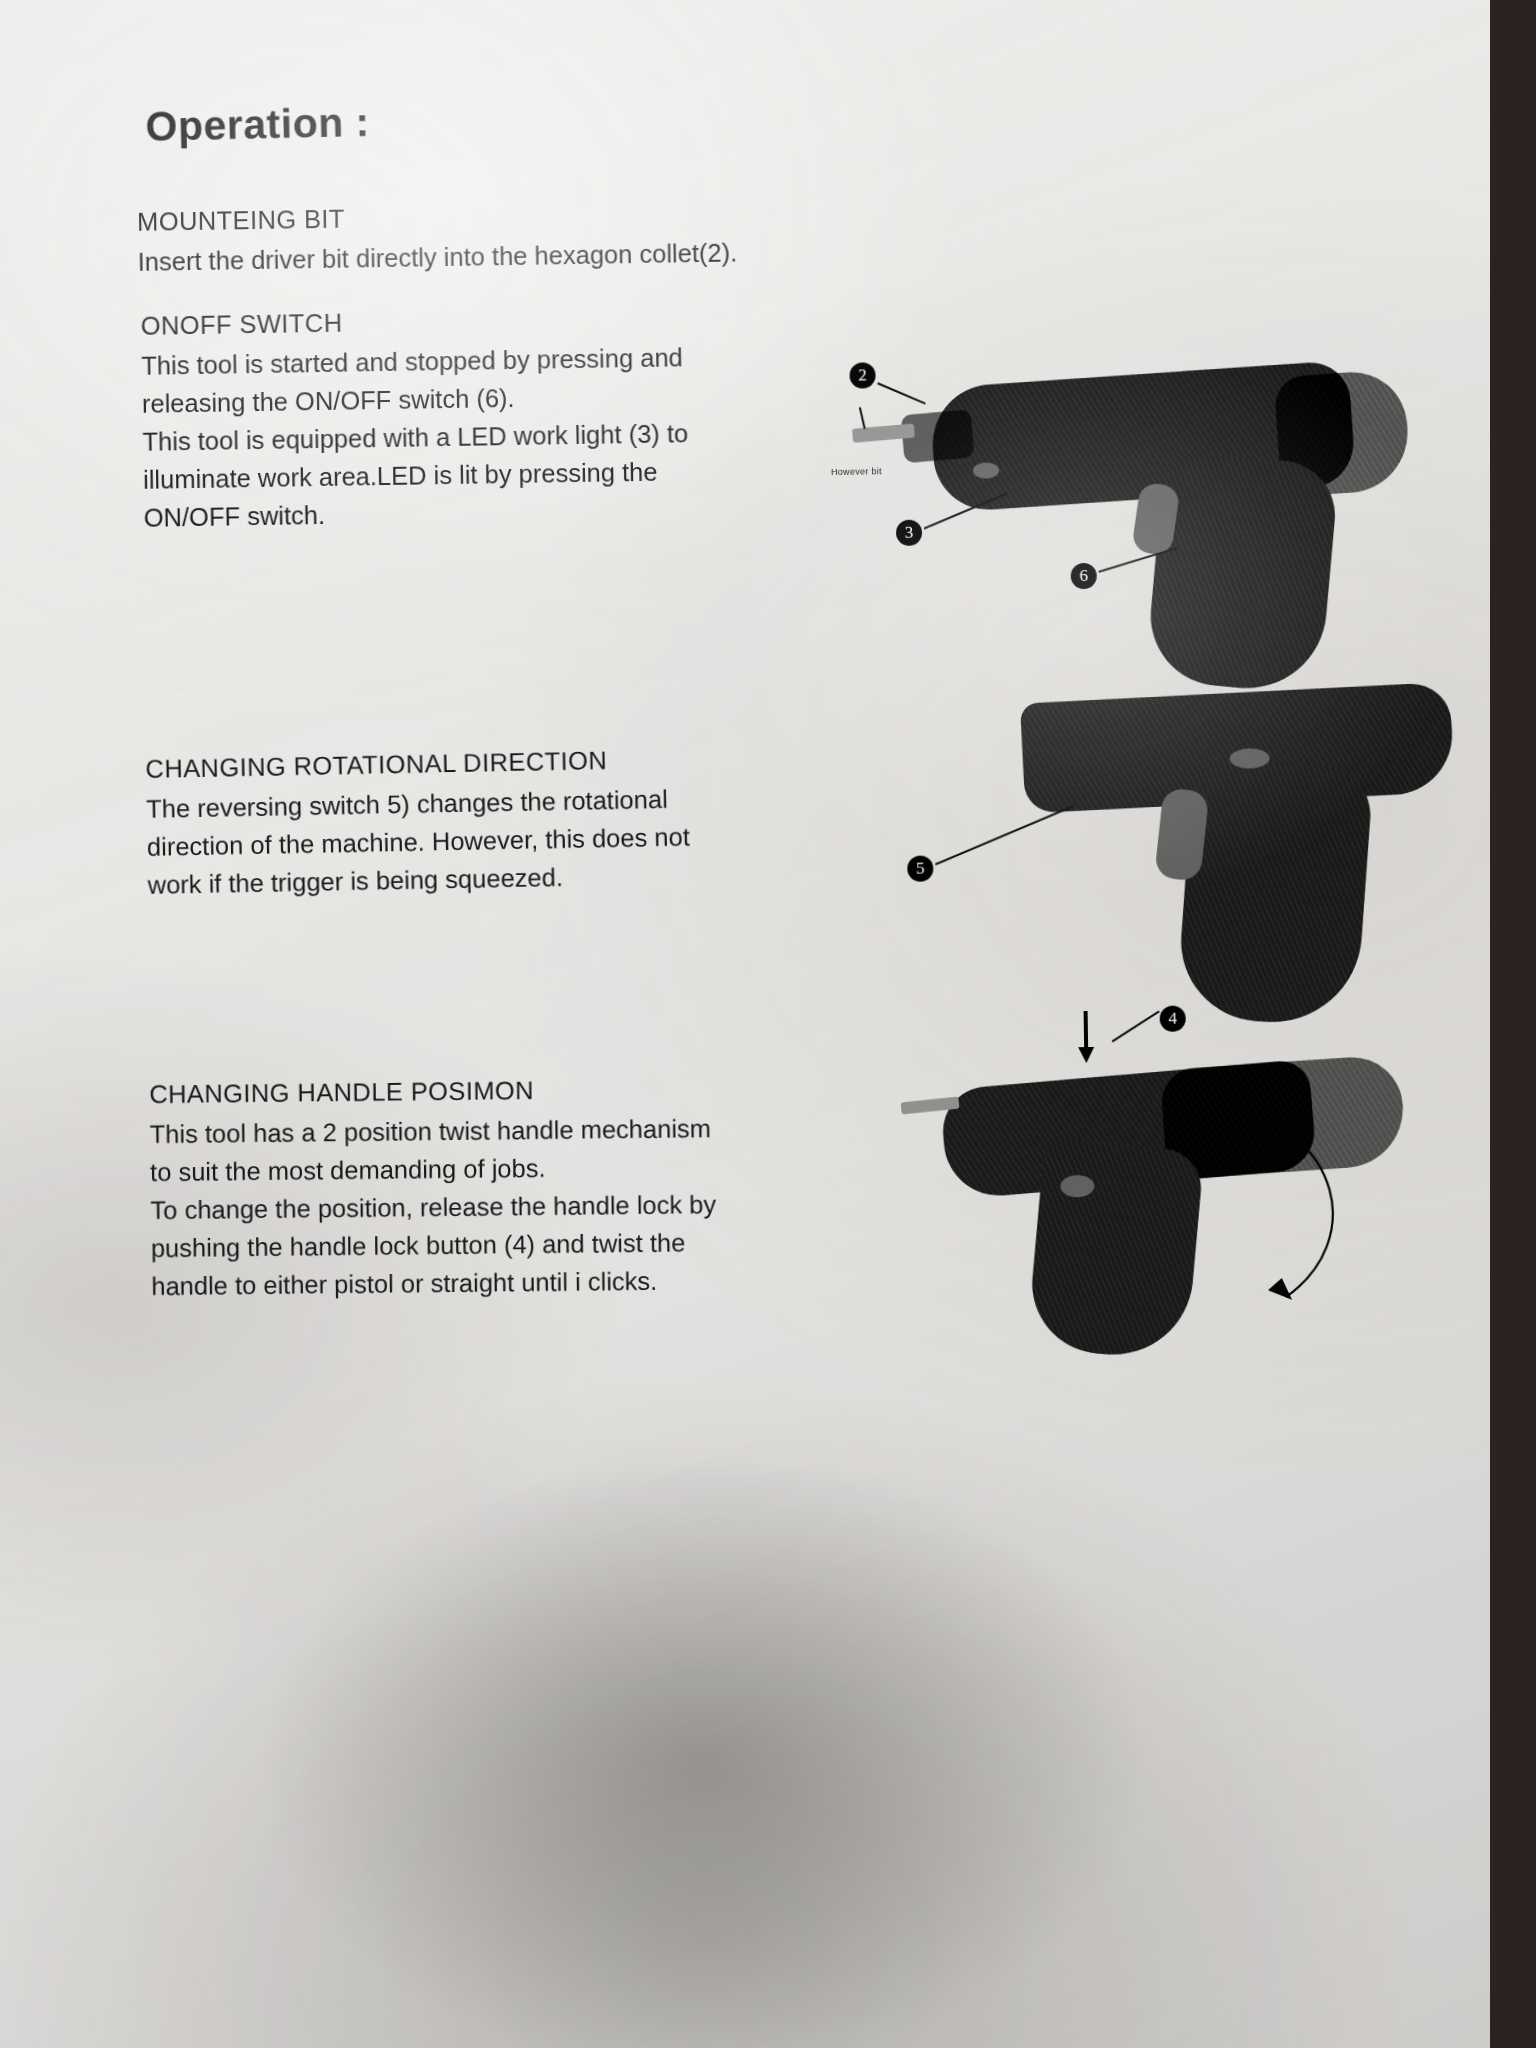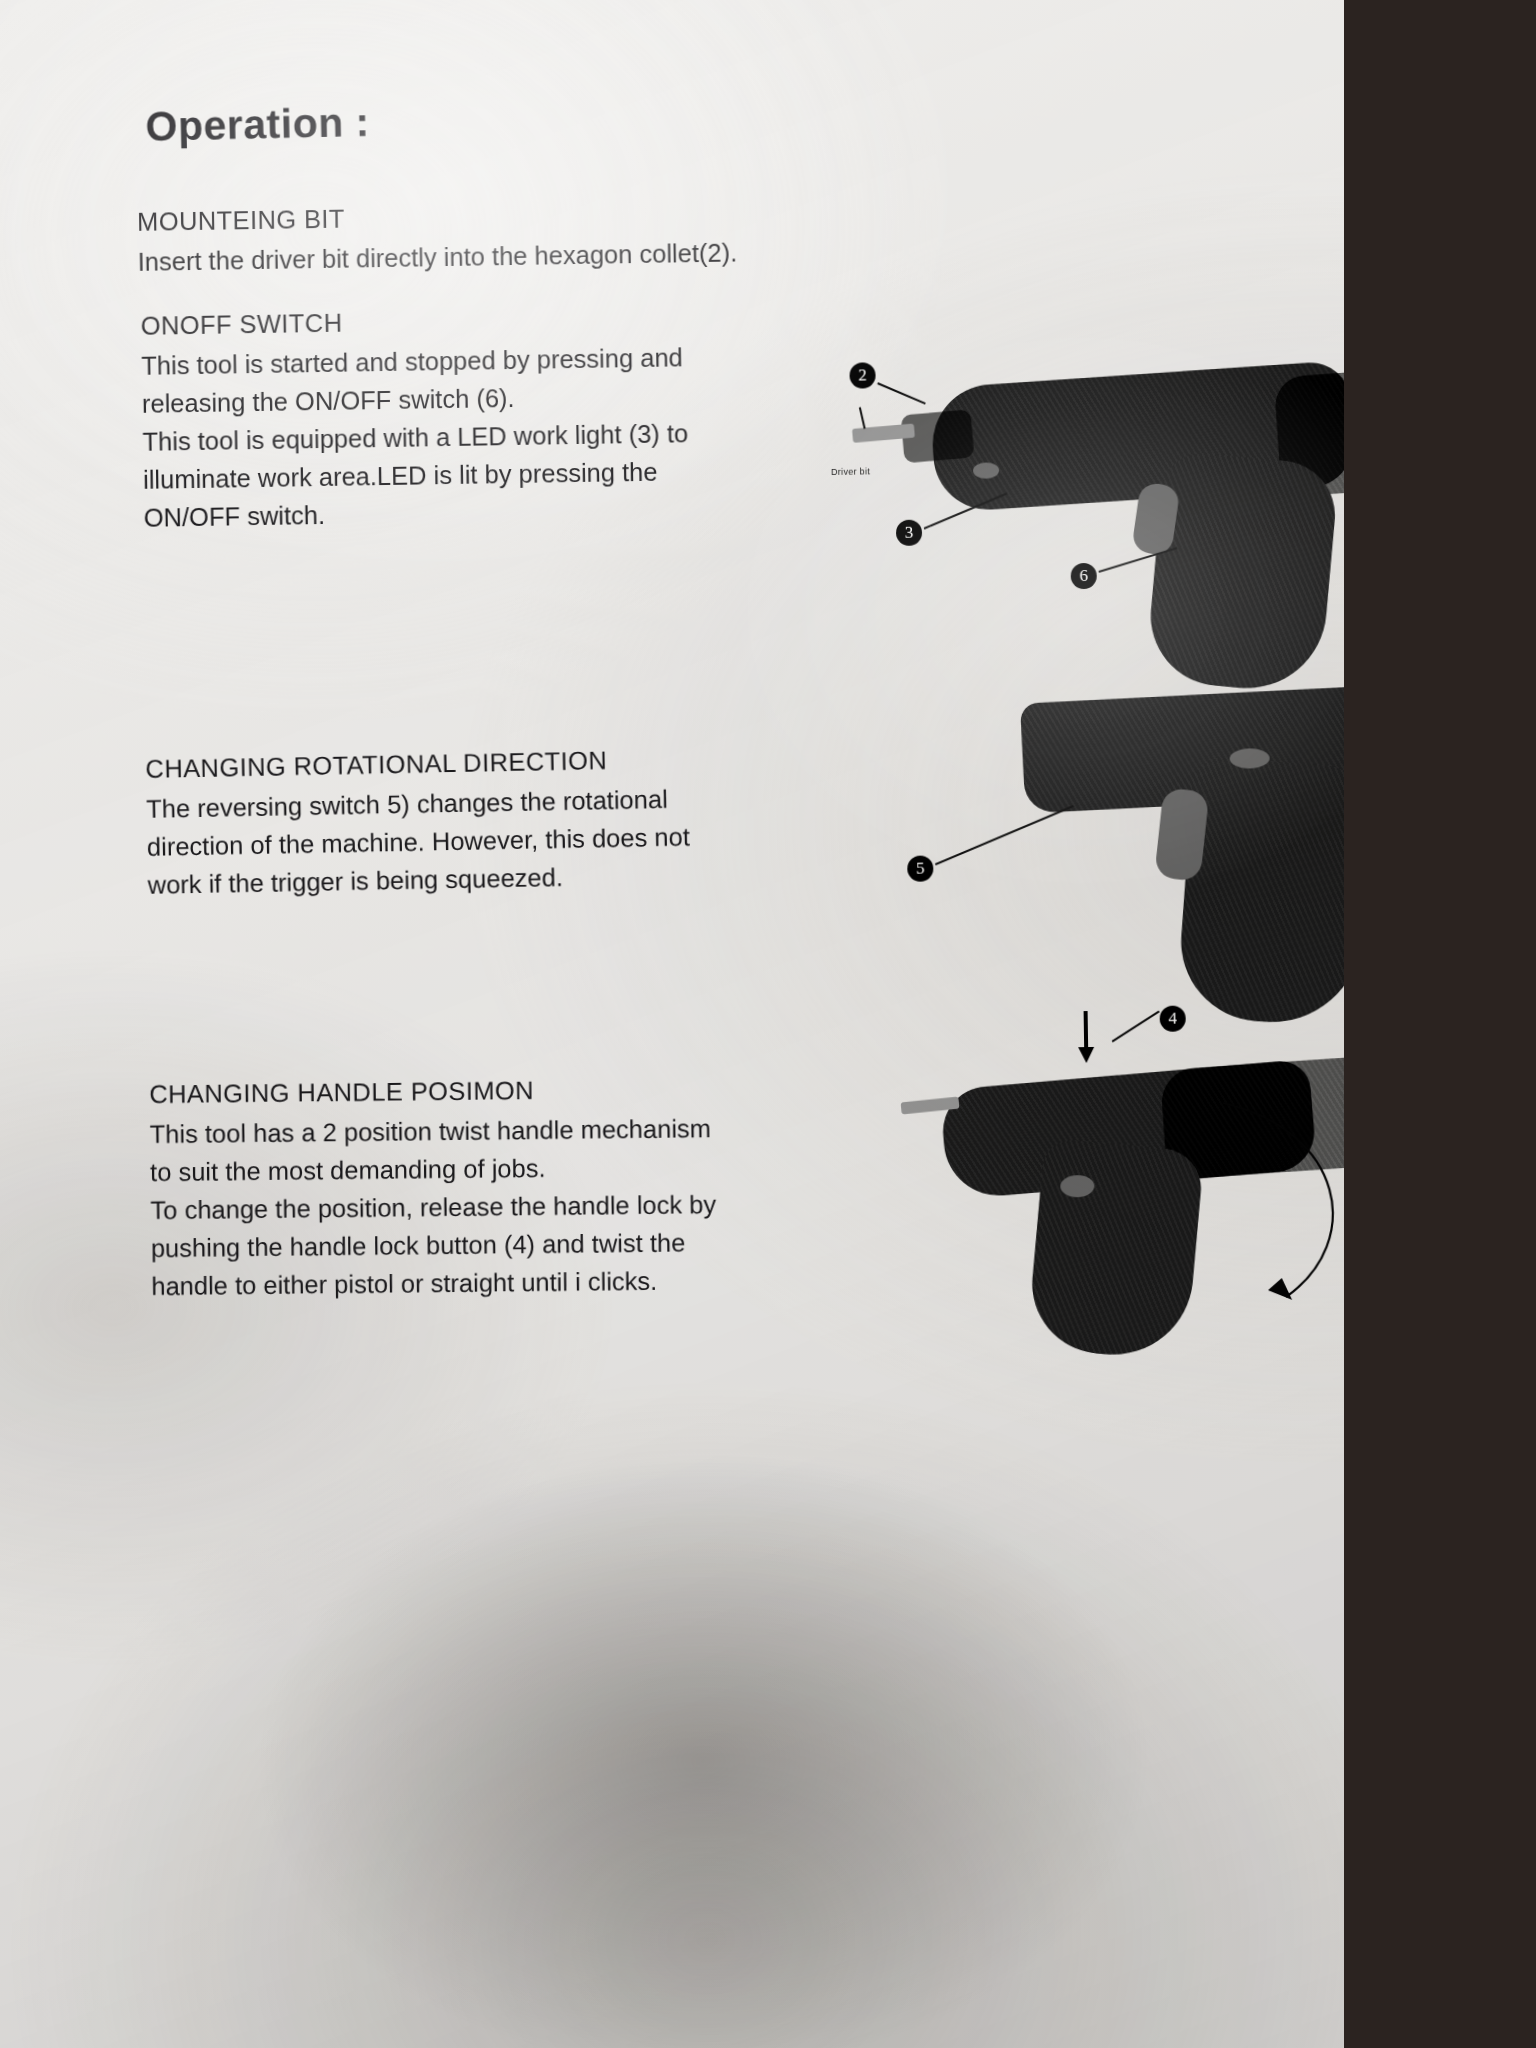--- a/index.html
+++ b/index.html
@@ -2,21 +2,21 @@
 <html><head>
 <meta charset="utf-8">
 <style>
   html, body {
     margin: 0;
     padding: 0;
     background: #2b2320;
   }
   #page {
     position: relative;
-    width: 1344px;
+    width: 1490px;
     height: 2048px;
     overflow: hidden;
     background: #3a2e28;
     font-family: "Liberation Sans", sans-serif;
   }
 
   
   .backdrop {
     position: absolute;
     inset: 0;
@@ -260,21 +260,21 @@
             <div class="blob light" style="left:80px; top:45px; width:70px; height:48px; border-radius:10px; transform:rotate(-4deg);"></div>
 
             <div class="blob bit" style="left:30px; top:58px; width:62px; height:14px; border-radius:3px; transform:rotate(-4deg);"></div>
 
             <div class="blob lighter" style="left:150px; top:96px; width:26px; height:16px; border-radius:50%;"></div>
           </div>
 
           <div class="fig-callout" style="left:28px; top:-6px;">2</div>
           <div class="leader" style="left:56px; top:14px; width:52px; transform:rotate(24deg);"></div>
           <div class="leader" style="left:38px; top:38px; width:22px; transform:rotate(78deg);"></div>
-          <div class="tiny-label" style="left:8px; top:98px;">Driver bit</div>
+          <div class="tiny-label" style="left:8px; top:98px;">However bit</div>
 
           <div class="fig-callout" style="left:72px; top:152px;">3</div>
           <div class="leader" style="left:100px; top:160px; width:90px; transform:rotate(-22deg);"></div>
 
           <div class="fig-callout" style="left:246px; top:198px;">6</div>
           <div class="leader" style="left:274px; top:206px; width:82px; transform:rotate(-16deg);"></div>
         </div>
 
         <div class="figure" id="figure-middle" style="left:60px; top:490px; width:580px; height:350px;">
 

